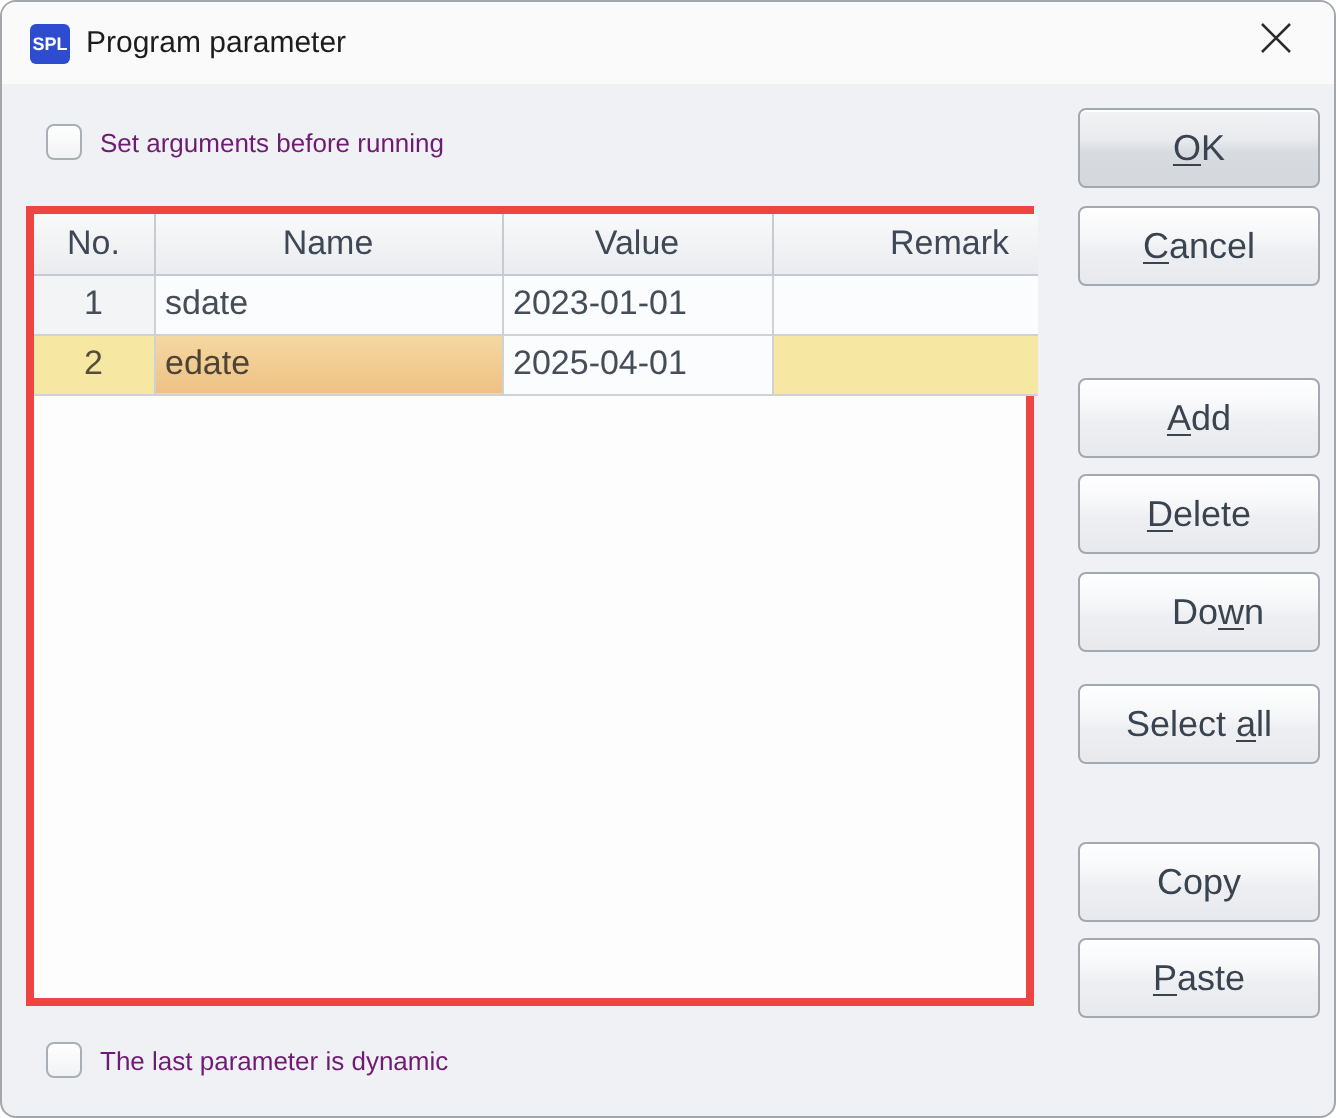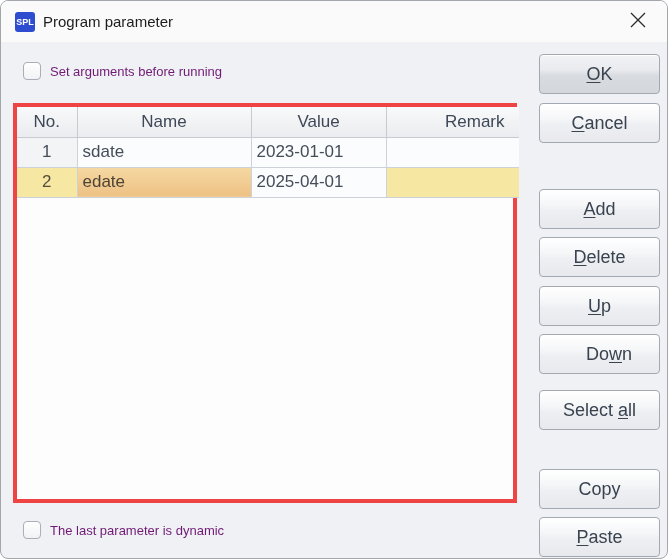--- a/index.html
+++ b/index.html
@@ -146,21 +146,20 @@
           </tr>
         </tbody>
     </table>
   </div>
 
   <div class="button-column">
       <button id="btn-ok"><u>O</u>K</button>
       <button id="btn-cancel"><u>C</u>ancel</button>
       <button id="btn-add"><u>A</u>dd</button>
       <button id="btn-delete"><u>D</u>elete</button>
-      <button id="btn-up"><u>U</u>p</button>
       <button id="btn-down">Do<u>w</u>n</button>
       <button id="btn-select-all">Select <u>a</u>ll</button>
       <button id="btn-copy">Copy</button>
       <button id="btn-paste"><u>P</u>aste</button>
     </div>
 
   <div class="checkbox-row" id="cb-bottom">
     <div class="cb-box"></div>
     <div class="cb-label">The last parameter is dynamic</div>
   </div>

